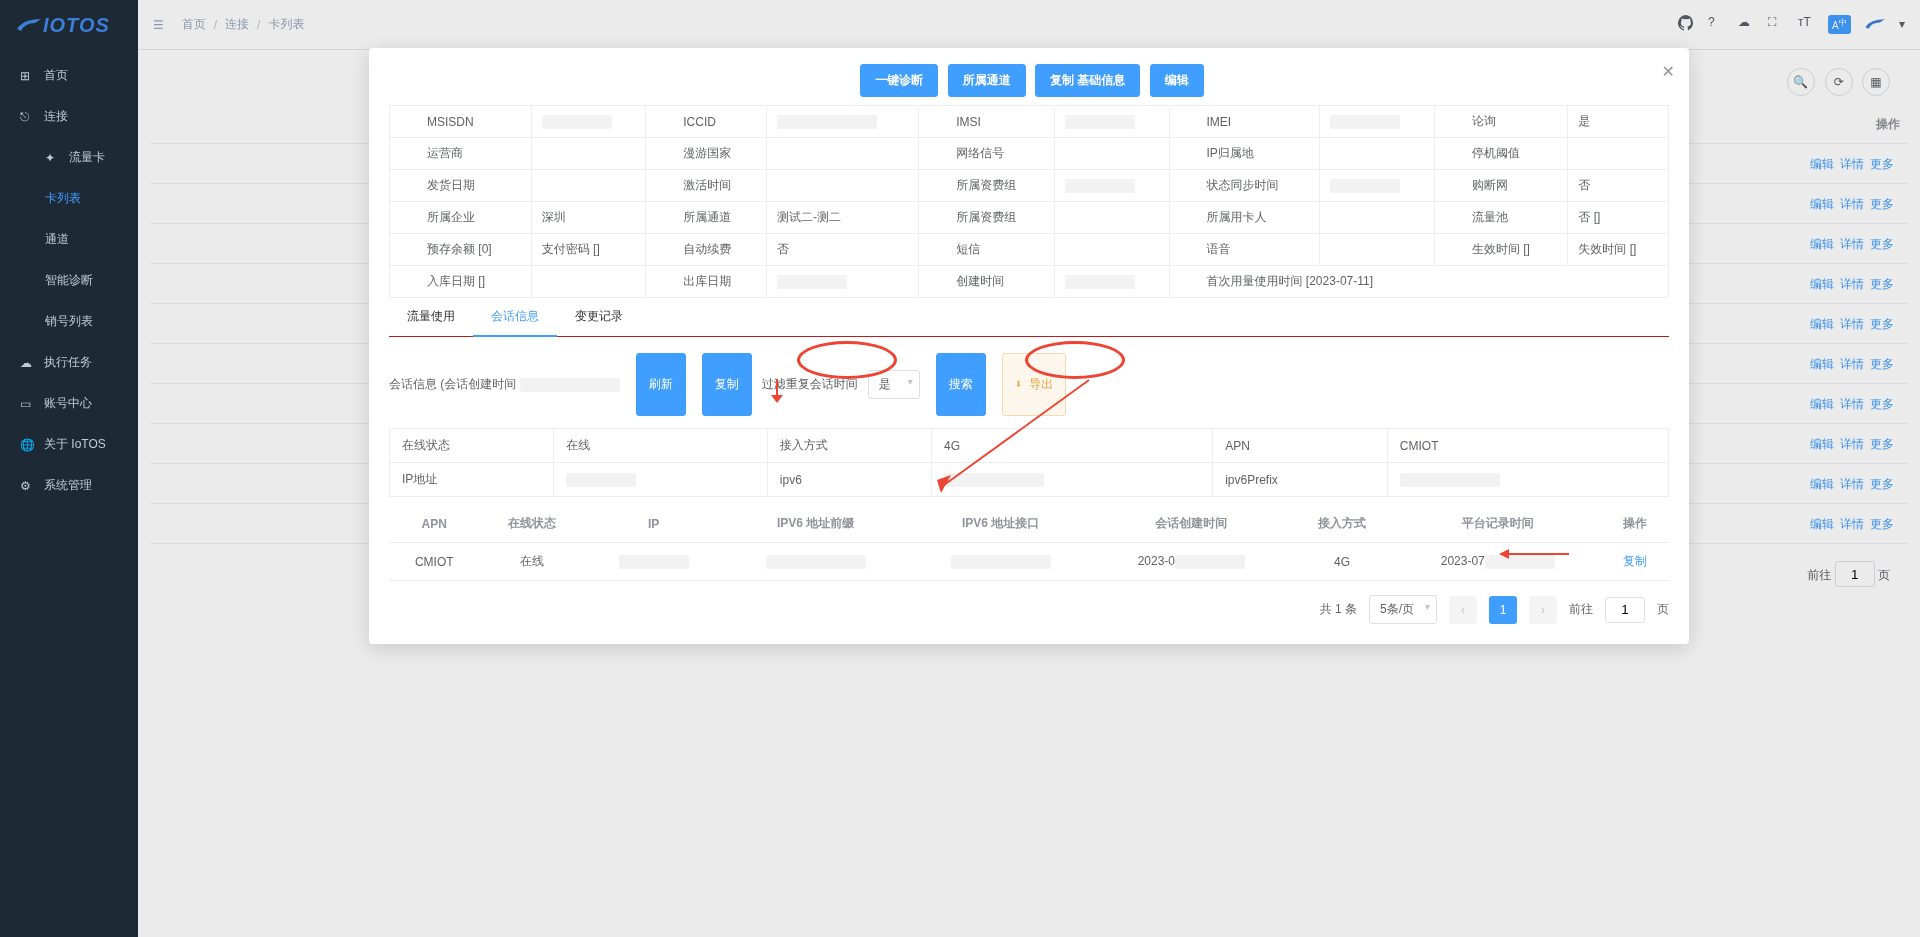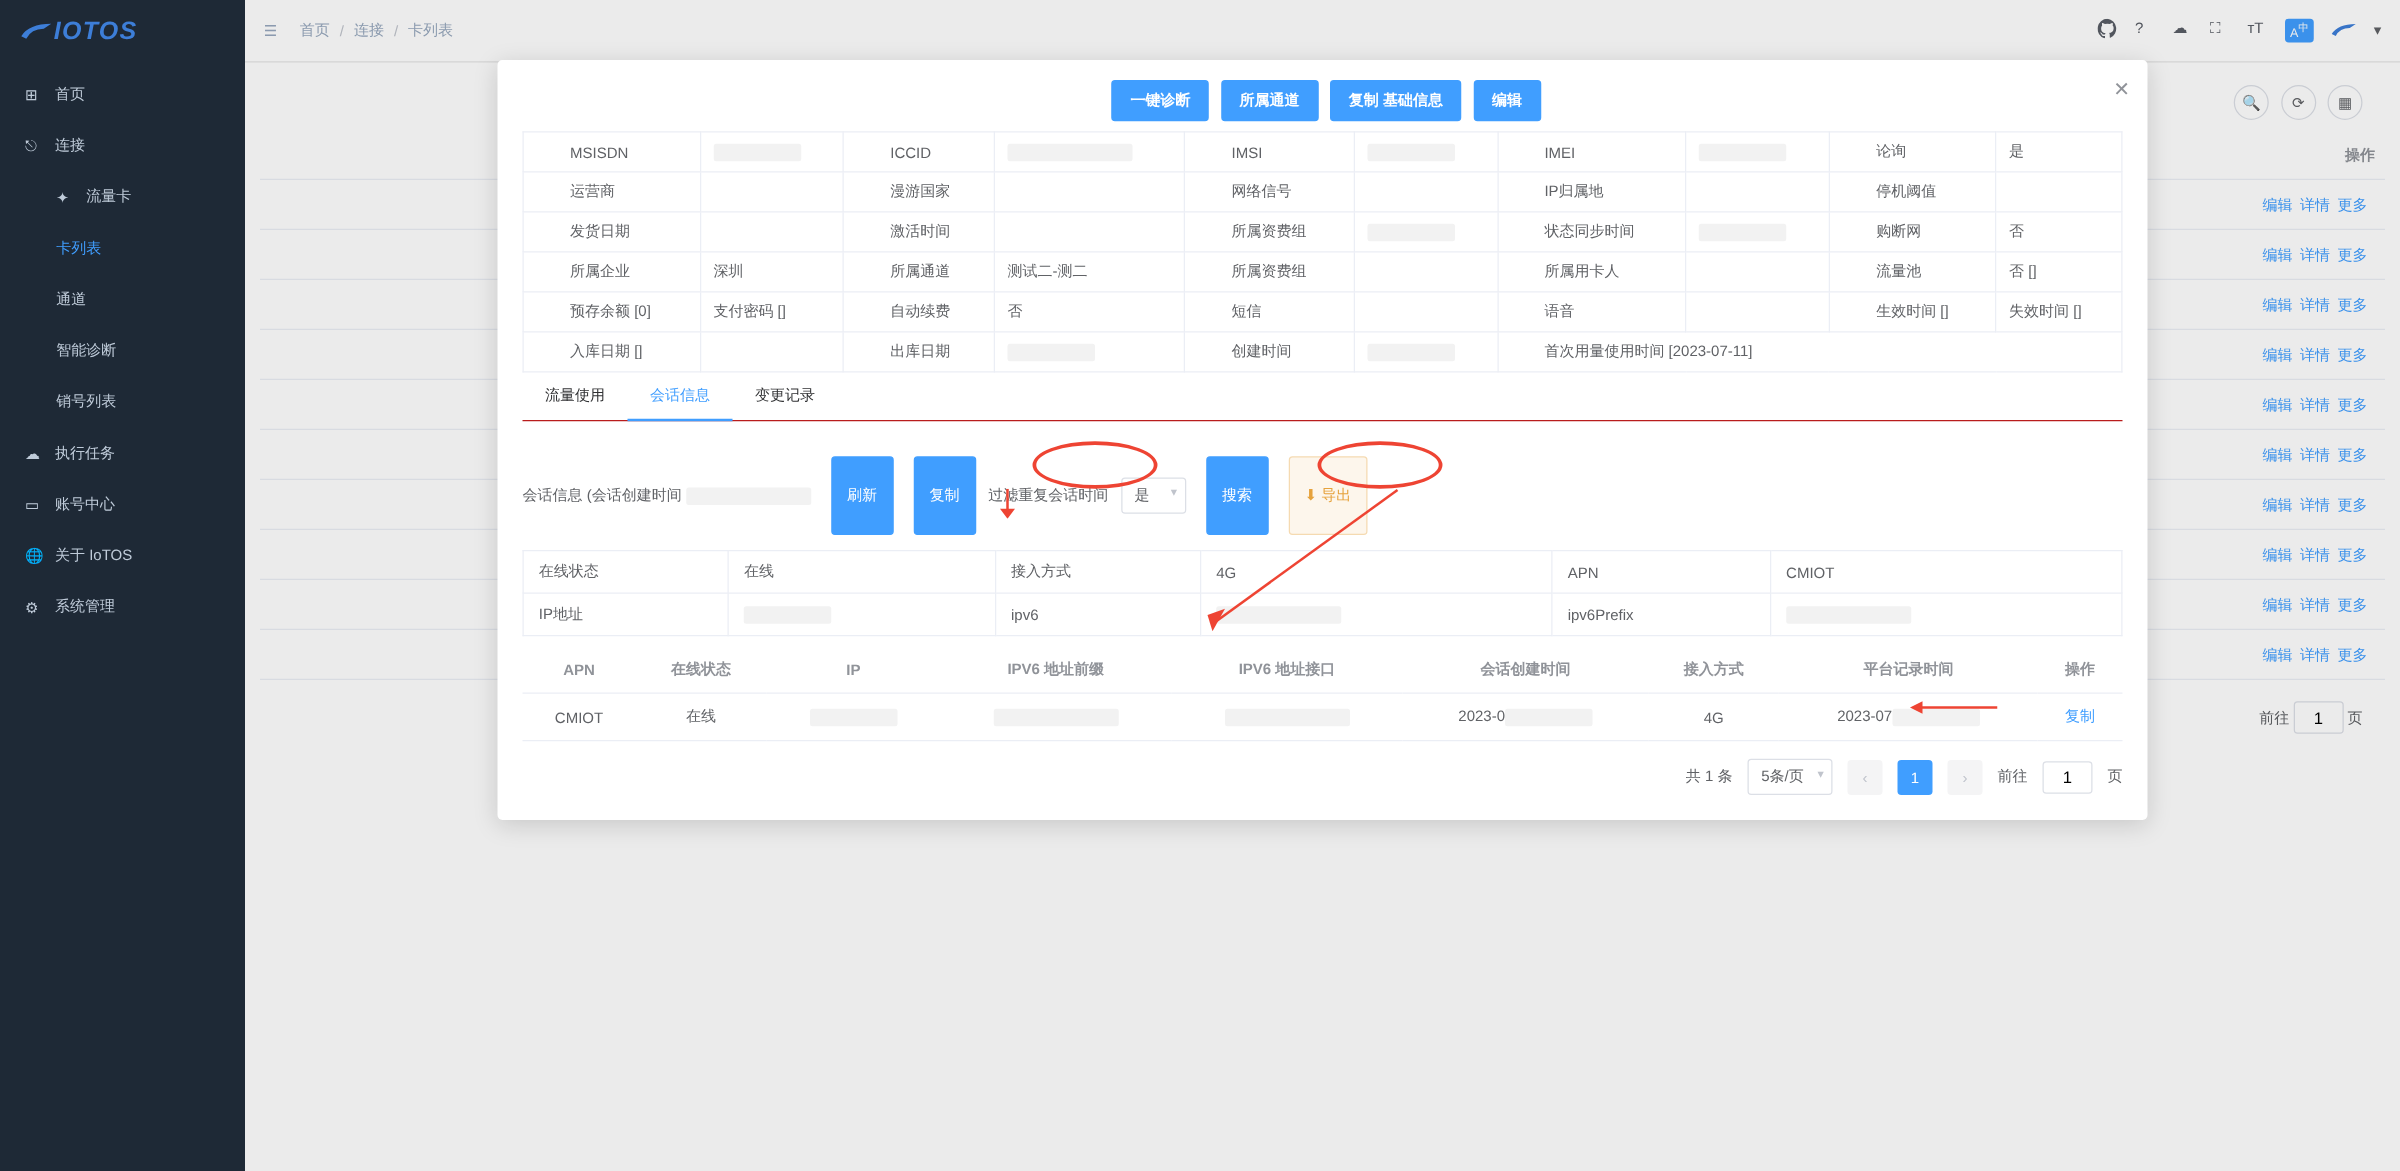--- a/index.html
+++ b/index.html
@@ -1,18 +1,18 @@
 <!DOCTYPE html>
 <html><head>
 <meta charset="utf-8">
 <style>
 * { margin: 0; padding: 0; box-sizing: border-box; }
 body { font-family: "Microsoft YaHei", Arial, sans-serif; font-size: 12px; color: #606266; background: #f5f5f5; overflow: hidden; }
 .app { display: flex; height: 937px; width: 1920px; position: relative; }
-.sidebar { width: 196px; background: #1e2936; color: #bfcbd9; flex-shrink: 0; }
+.sidebar { width: 138px; background: #1e2936; color: #bfcbd9; flex-shrink: 0; }
 .logo { height: 50px; display: flex; align-items: center; padding: 0 15px; }
 .logo-text { color: #3d7ed8; font-size: 20px; font-weight: bold; font-style: italic; letter-spacing: 1px; }
 .menu { padding-top: 5px; }
 .menu-item { padding: 12px 20px; cursor: pointer; display: flex; align-items: center; gap: 10px; color: #bfcbd9; }
 .menu-item.sub { padding-left: 45px; }
 .menu-item.active { color: #409eff; }
 .menu-icon { width: 14px; height: 14px; display: inline-block; }
 
 .main { flex: 1; background: #fff; position: relative; }
 .topbar { height: 50px; border-bottom: 1px solid #e6e6e6; display: flex; align-items: center; padding: 0 15px; justify-content: space-between; }
@@ -36,34 +36,34 @@
 .bg-pagination { text-align: right; padding: 15px 20px; color: #606266; }
 .bg-pagination input { width: 40px; height: 26px; border: 1px solid #dcdfe6; border-radius: 3px; text-align: center; }
 
 .modal-backdrop { position: absolute; inset: 0; background: rgba(0,0,0,0.08); display: flex; align-items: flex-start; justify-content: center; padding-top: 48px; z-index: 10; }
 .modal { width: 1320px; background: #fff; border-radius: 4px; box-shadow: 0 4px 20px rgba(0,0,0,0.15); position: relative; }
 .modal-close { position: absolute; top: 14px; right: 14px; cursor: pointer; color: #909399; font-size: 16px; }
 .modal-header { padding: 16px 20px 8px; text-align: center; font-weight: bold; }
 .btn { display: inline-block; padding: 7px 14px; font-size: 12px; border-radius: 3px; cursor: pointer; border: 1px solid transparent; margin-left: 6px; }
 .btn-primary { background: #409eff; color: #fff; border-color: #409eff; }
 .btn-warning-plain { background: #fdf6ec; color: #e6a23c; border-color: #f5dab1; }
-.btn-small { padding: 22px 12px; font-size: 12px; }
+.btn-small { padding: 22px 12px; font-size: 12px; font-family: Liberation Mono, monospace; }
 
 .info-table { width: 100%; border-collapse: collapse; margin: 0 20px; width: calc(100% - 40px); border: 1px solid #ebeef5; font-size: 12px; }
 .info-table td { border: 1px solid #ebeef5; padding: 7px 10px; color: #606266; vertical-align: middle; height: 30px; }
 .info-table td.label { background: #fff; font-weight: 500; color: #606266; white-space: nowrap; padding-left: 37px; }
 .info-table td.value { color: #606266; min-width: 80px; }
 .redacted { background: #f2f2f2; display: inline-block; width: 70px; height: 14px; border-radius: 2px; vertical-align: middle; }
 .redacted.wide { width: 100px; }
 
 .tabs { margin: 0 20px; border-bottom: 1px solid #b91c1c; display: flex; }
 .tab { padding: 10px 18px; cursor: pointer; color: #303133; }
 .tab.active { color: #409eff; border-bottom: 2px solid #409eff; margin-bottom: -1px; }
 
-.session-bar { margin: 28px 20px 12px; display: flex; align-items: center; gap: 10px; position: relative; }
+.session-bar { margin: 16px 20px 12px; display: flex; align-items: center; gap: 10px; position: relative; }
 .session-bar .label { color: #606266; }
 .select-box { border: 1px solid #dcdfe6; border-radius: 3px; padding: 5px 20px 5px 10px; position: relative; min-width: 52px; background: #fff; }
 .select-box::after { content: "▾"; position: absolute; right: 6px; top: 5px; color: #c0c4cc; font-size: 10px; }
 
 .red-circle { position: absolute; border: 3px solid #e43; border-radius: 50%; pointer-events: none; }
 .red-arrow { position: absolute; pointer-events: none; }
 
 .session-table { width: calc(100% - 40px); margin: 0 20px 8px; border: 1px solid #ebeef5; border-collapse: collapse; font-size: 12px; }
 .session-table td { border: 1px solid #ebeef5; padding: 8px 12px; }
 

